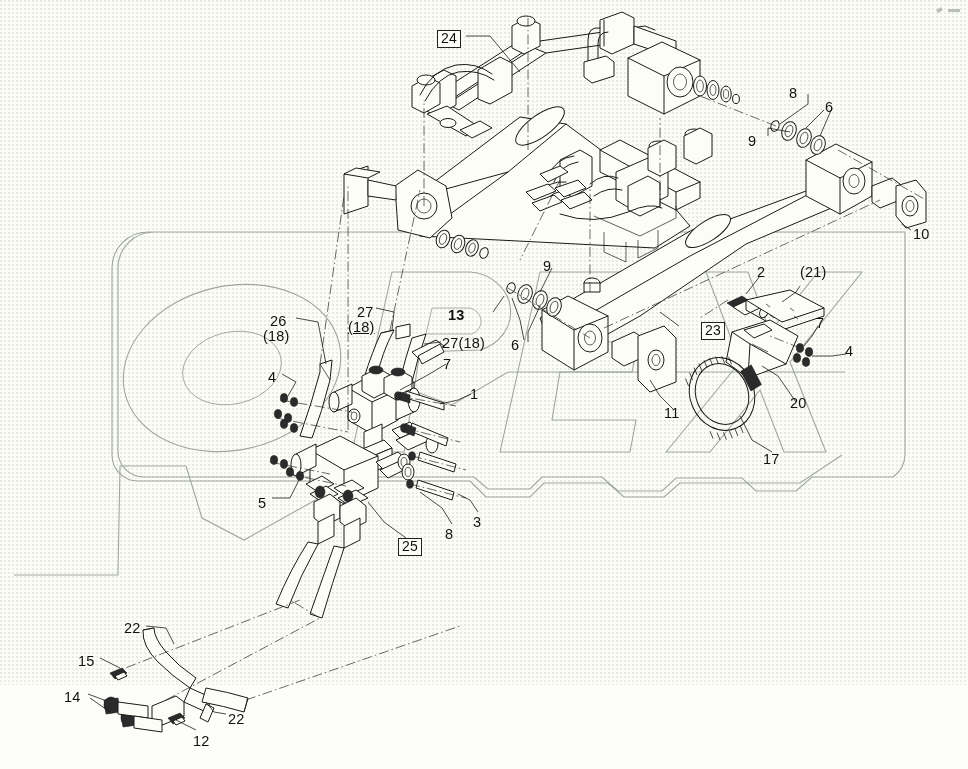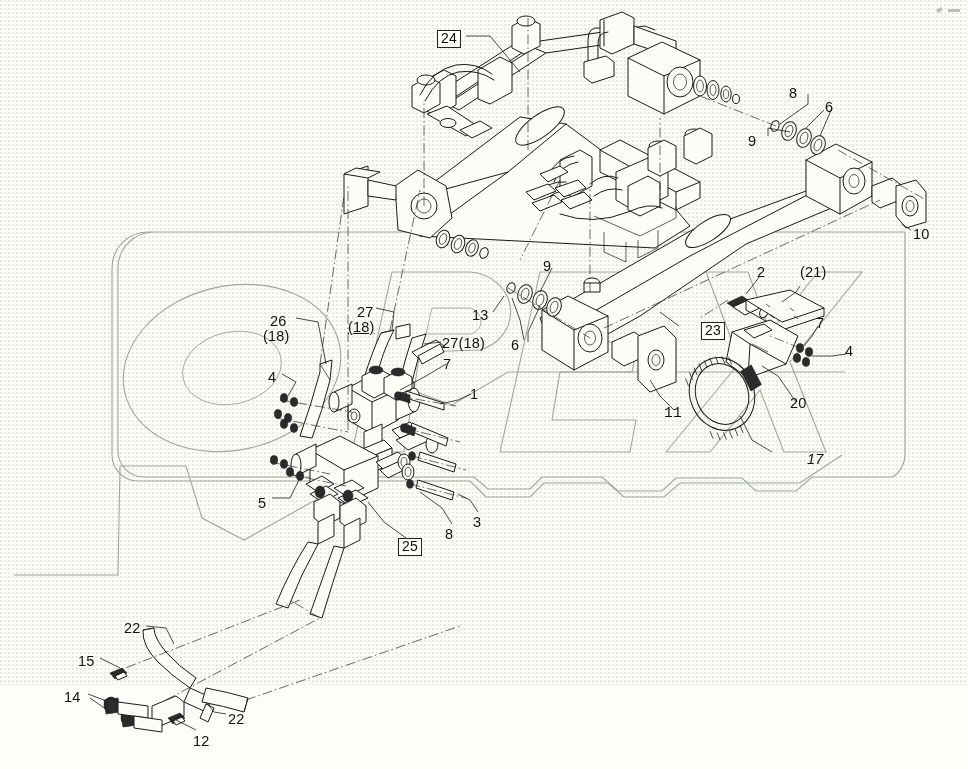--- a/index.html
+++ b/index.html
@@ -462,36 +462,36 @@
 
   <div id="labels">
       <div class="lbl boxed" style="left: 437px; top: 30px;">24</div>
       <div class="lbl" style="left: 789px; top: 86px;">8</div>
       <div class="lbl" style="left: 825px; top: 100px;">6</div>
       <div class="lbl" style="left: 748px; top: 134px;">9</div>
       <div class="lbl" style="left: 913px; top: 227px;">10</div>
       <div class="lbl" style="left: 543px; top: 259px;">9</div>
       <div class="lbl" style="left: 757px; top: 265px;">2</div>
       <div class="lbl" style="left: 800px; top: 265px;">(21)</div>
-      <div class="lbl" style="left: 472px; top: 308px;">13</div>
+      <div class="lbl" style="left: 448px; top: 308px; font-weight: bold;">13</div>
       <div class="lbl" style="left: 511px; top: 338px;">6</div>
       <div class="lbl boxed" style="left: 701px; top: 322px;">23</div>
       <div class="lbl" style="left: 816px; top: 316px;">7</div>
       <div class="lbl" style="left: 845px; top: 344px;">4</div>
       <div class="lbl" style="left: 270px; top: 314px;">26</div>
       <div class="lbl" style="left: 263px; top: 329px;">(18)</div>
       <div class="lbl" style="left: 357px; top: 305px;">27</div>
       <div class="lbl" style="left: 348px; top: 320px; text-decoration: underline;">(18)</div>
       <div class="lbl" style="left: 442px; top: 336px;">27(18)</div>
       <div class="lbl" style="left: 443px; top: 357px;">7</div>
       <div class="lbl" style="left: 268px; top: 370px;">4</div>
       <div class="lbl" style="left: 470px; top: 387px;">1</div>
-      <div class="lbl" style="left: 664px; top: 406px; font-family: Liberation Mono, monospace;">11</div>
+      <div class="lbl" style="left: 664px; top: 406px;">11</div>
       <div class="lbl" style="left: 782px; top: 396px; margin-left: 8px;">20</div>
-      <div class="lbl" style="left: 807px; top: 452px; font-style: italic;">17</div>
+      <div class="lbl" style="left: 763px; top: 452px;">17</div>
       <div class="lbl" style="left: 258px; top: 496px;">5</div>
       <div class="lbl" style="left: 445px; top: 527px;">8</div>
       <div class="lbl" style="left: 473px; top: 515px;">3</div>
       <div class="lbl boxed" style="left: 398px; top: 538px;">25</div>
       <div class="lbl" style="left: 124px; top: 621px;">22</div>
       <div class="lbl" style="left: 78px; top: 654px;">15</div>
       <div class="lbl" style="left: 64px; top: 690px;">14</div>
       <div class="lbl" style="left: 228px; top: 712px;">22</div>
       <div class="lbl" style="left: 193px; top: 734px;">12</div>
     </div>

